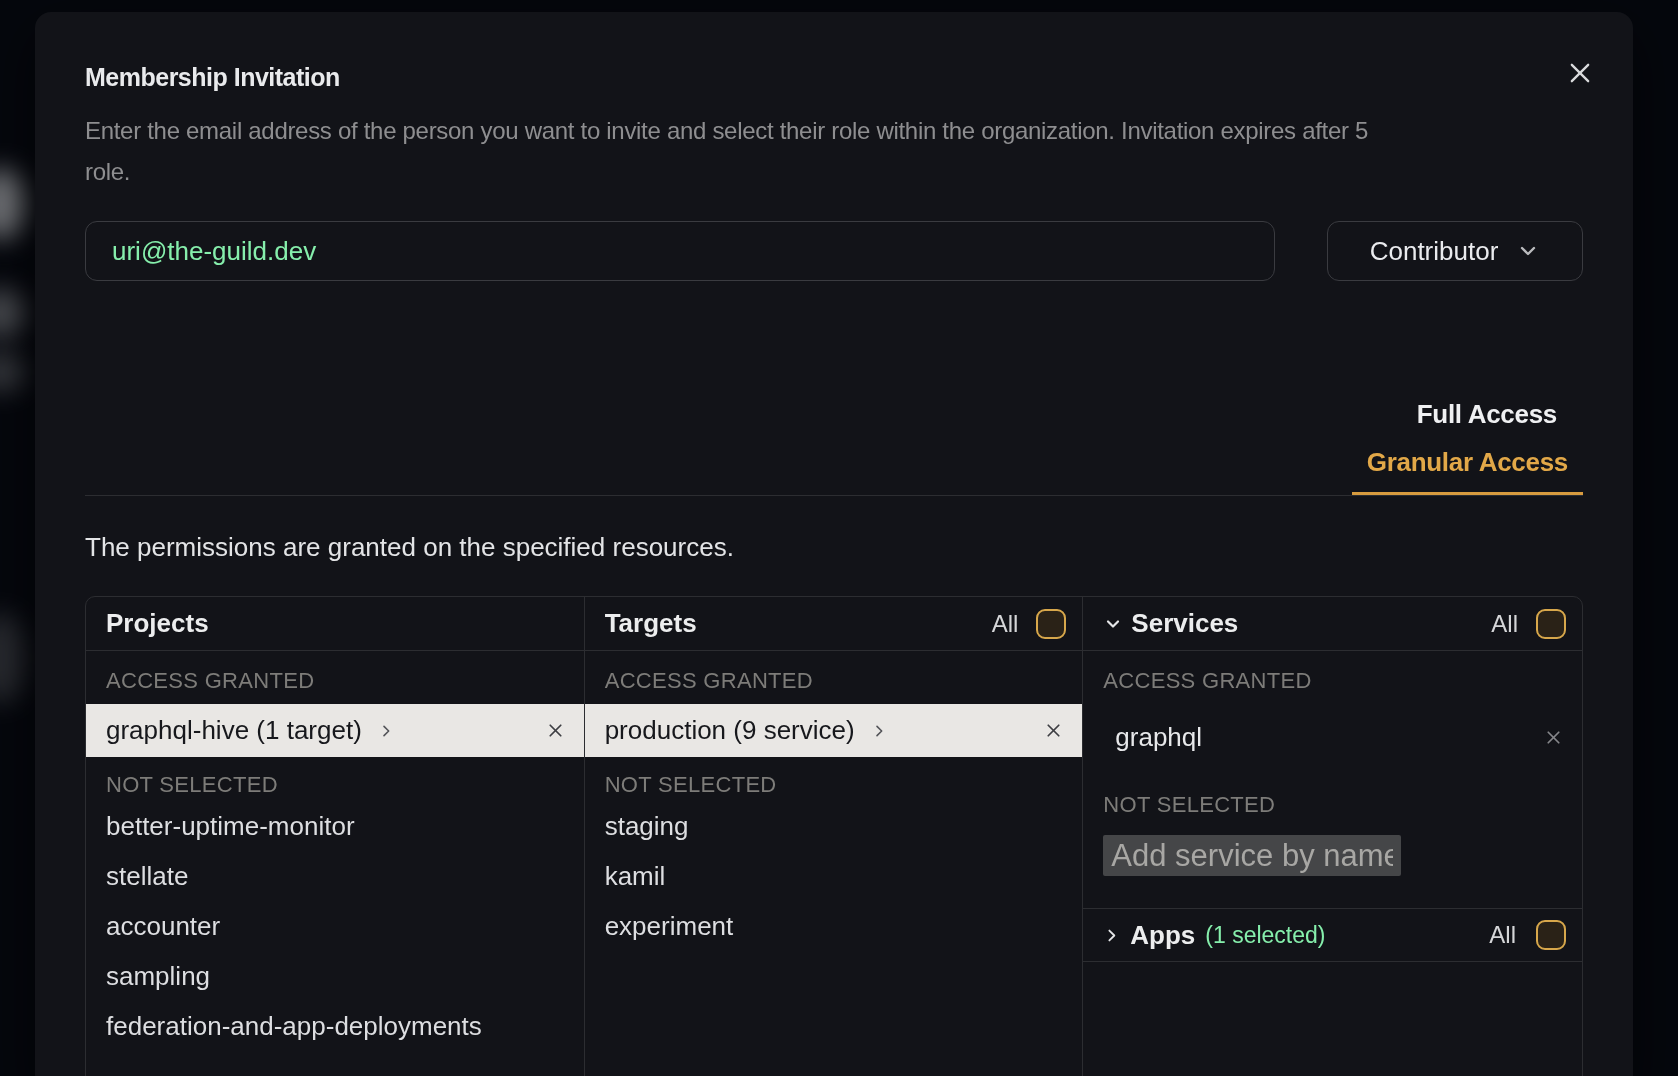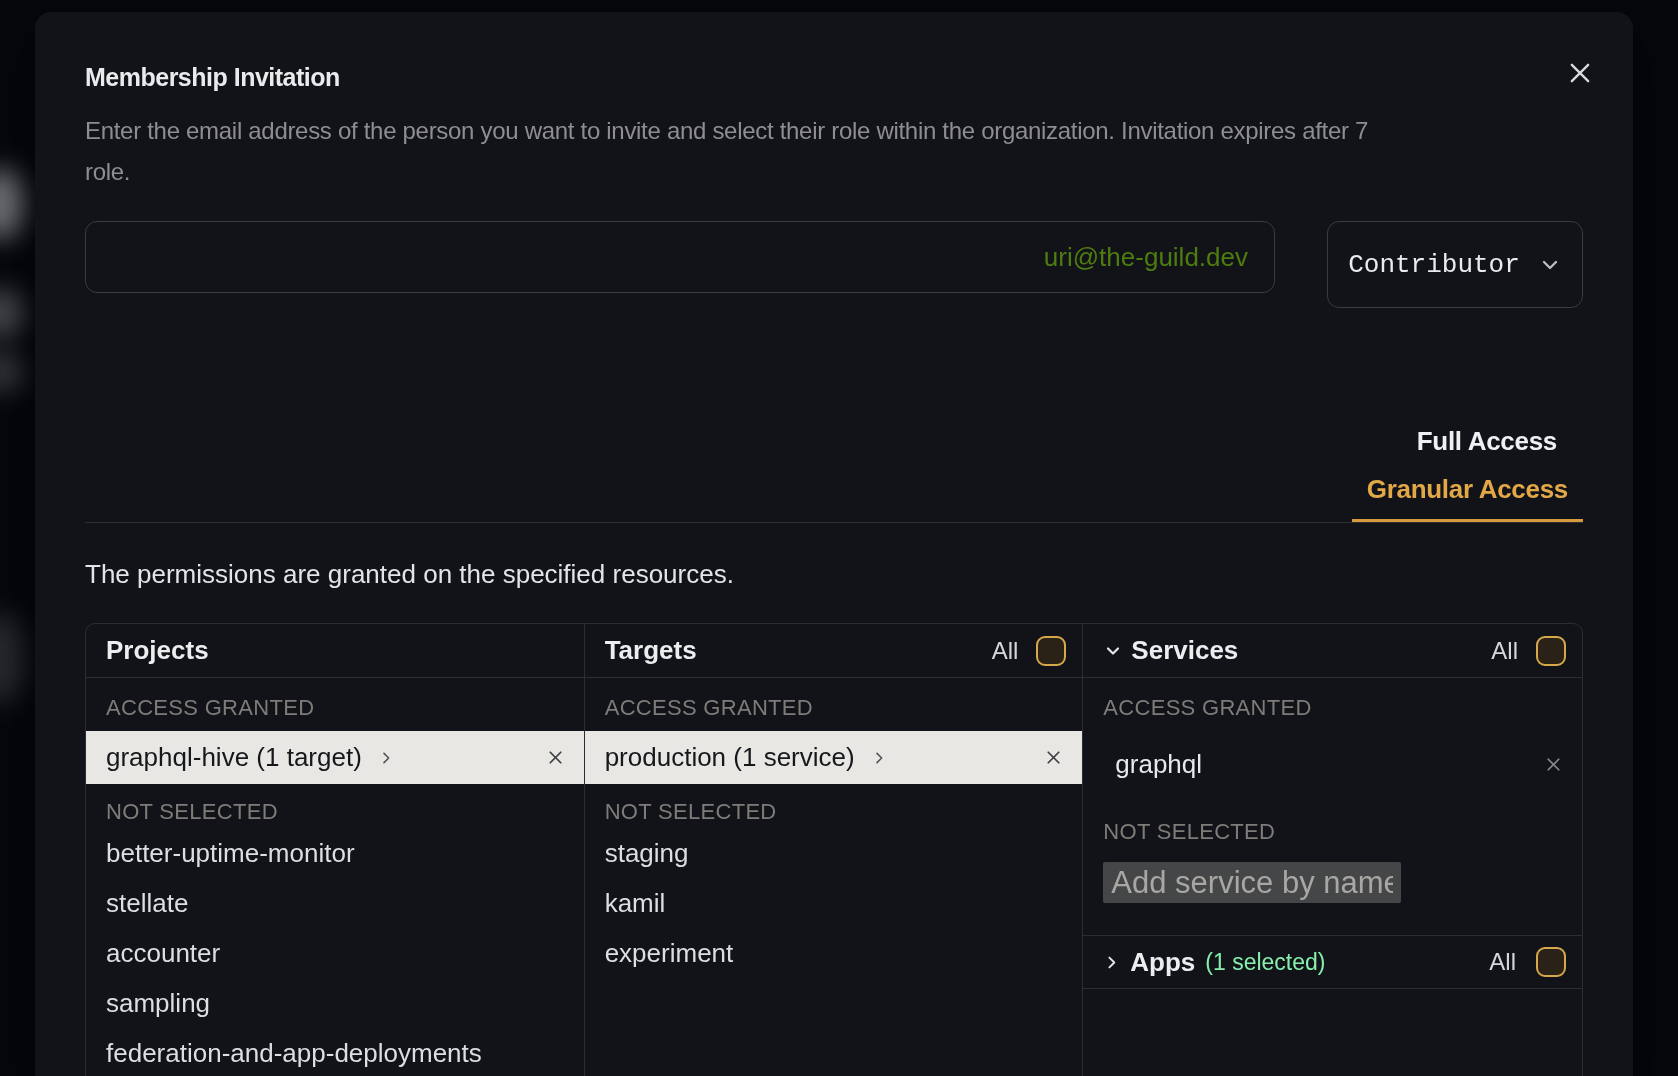--- a/index.html
+++ b/index.html
@@ -22,26 +22,26 @@
   .close-btn { position:absolute; top:44px; right:36px; width:34px; height:34px;
                display:flex; align-items:center; justify-content:center; cursor:pointer;
                background:none; border:none; }
 
   .title { margin-top:51px; font-size:25px; font-weight:700; letter-spacing:-.5px; color:#e9eaec; }
 
   .desc { margin-top:18px; font-size:24px; line-height:41px; letter-spacing:-.3px; color:#8e8e90; }
   .desc div { white-space:nowrap; }
 
   .email-row { margin-top:29px; display:flex; justify-content:space-between; align-items:flex-start; }
-  .email-input { width:1190px; height:72px; background:transparent; border:1.5px solid #3a3b40;
-                 border-radius:12px; padding:0 26px; font-size:26px; color:#4d7c0f;
-                 font-family:inherit; outline:none;text-align:right; }
-  .role-select { width:256px; height:87px; background:transparent; border:1.5px solid #3a3b40;
+  .email-input { width:1190px; height:60px; background:transparent; border:1.5px solid #3a3b40;
+                 border-radius:12px; padding:0 26px; font-size:26px; color:#86efac;
+                 font-family:inherit; outline:none; }
+  .role-select { width:256px; height:60px; background:transparent; border:1.5px solid #3a3b40;
                  border-radius:12px; display:flex; align-items:center; justify-content:center;
-                 gap:18px; font-size:26px; color:#eaebee; font-family:Liberation Mono, monospace; cursor:pointer; }
+                 gap:18px; font-size:26px; color:#eaebee; font-family:Liberation Sans, sans-serif; cursor:pointer; }
 
   .tabs { margin-top:118px; display:flex; align-items:flex-end; border-bottom:1px solid #2c2d31;flex-direction:column; }
   .tab { font-size:26px; font-weight:600; letter-spacing:-.3px; color:#eff0f2;
          padding:0 15px 17px 15px; cursor:pointer; }
   .tab.first { padding-left:8px; padding-right:12px; margin-right:14px; }
   .tab.active { color:#e2a848; border-bottom:3px solid #d79b3f; padding-bottom:14px; }
 
   .note { margin-top:36px; font-size:26px; color:#e3e4e6; }
 
   .perm-table { margin-top:33px; width:1498px; height:545px; border:1px solid #2c2d31;
@@ -103,21 +103,21 @@
         <svg width="28" height="28" viewBox="0 0 24 24" fill="none" stroke="#d9dadc" stroke-width="2" stroke-linecap="round">
             <line x1="5" y1="5" x2="19" y2="19"></line>
             <line x1="19" y1="5" x2="5" y2="19"></line>
           </svg>
       </span>
     </button>
 
     <h1 class="title">Membership Invitation</h1>
 
     <div class="desc">
-      <div>Enter the email address of the person you want to invite and select their role within the organization. Invitation expires after 7</div>
+      <div>Enter the email address of the person you want to invite and select their role within the organization. Invitation expires after 5</div>
       <div>role.</div>
     </div>
 
     <div class="email-row">
       <input class="email-input" type="text" value="uri@the-guild.dev" style="">
       <button class="role-select">
         <span>Contributor</span>
         <span class="icon">
           <svg width="24" height="24" viewBox="0 0 24 24" fill="none" stroke="#babbbe" stroke-width="2.4" stroke-linecap="round" stroke-linejoin="round">
               <polyline points="6 9 12 15 18 9"></polyline>
@@ -167,21 +167,21 @@
 
       <div class="col">
         <div class="col-header">
           <span class="col-title">Targets</span>
           <span class="spacer"></span>
           <span class="all-label">All</span>
           <span class="checkbox"></span>
         </div>
         <div class="sec-label">ACCESS GRANTED</div>
         <div class="sel-row">
-          <span>production (1 service)</span>
+          <span>production (9 service)</span>
           <span class="chev icon">
             <svg width="16" height="16" viewBox="0 0 24 24" fill="none" stroke="#55565a" stroke-width="2.4" stroke-linecap="round" stroke-linejoin="round">
                 <polyline points="9 5 16 12 9 19"></polyline>
               </svg>
           </span>
           <span class="spacer"></span>
           <span class="icon">
             <svg width="21" height="21" viewBox="0 0 24 24" fill="none" stroke="#3e3f43" stroke-width="2" stroke-linecap="round">
                 <line x1="6" y1="6" x2="18" y2="18"></line>
                 <line x1="18" y1="6" x2="6" y2="18"></line>

